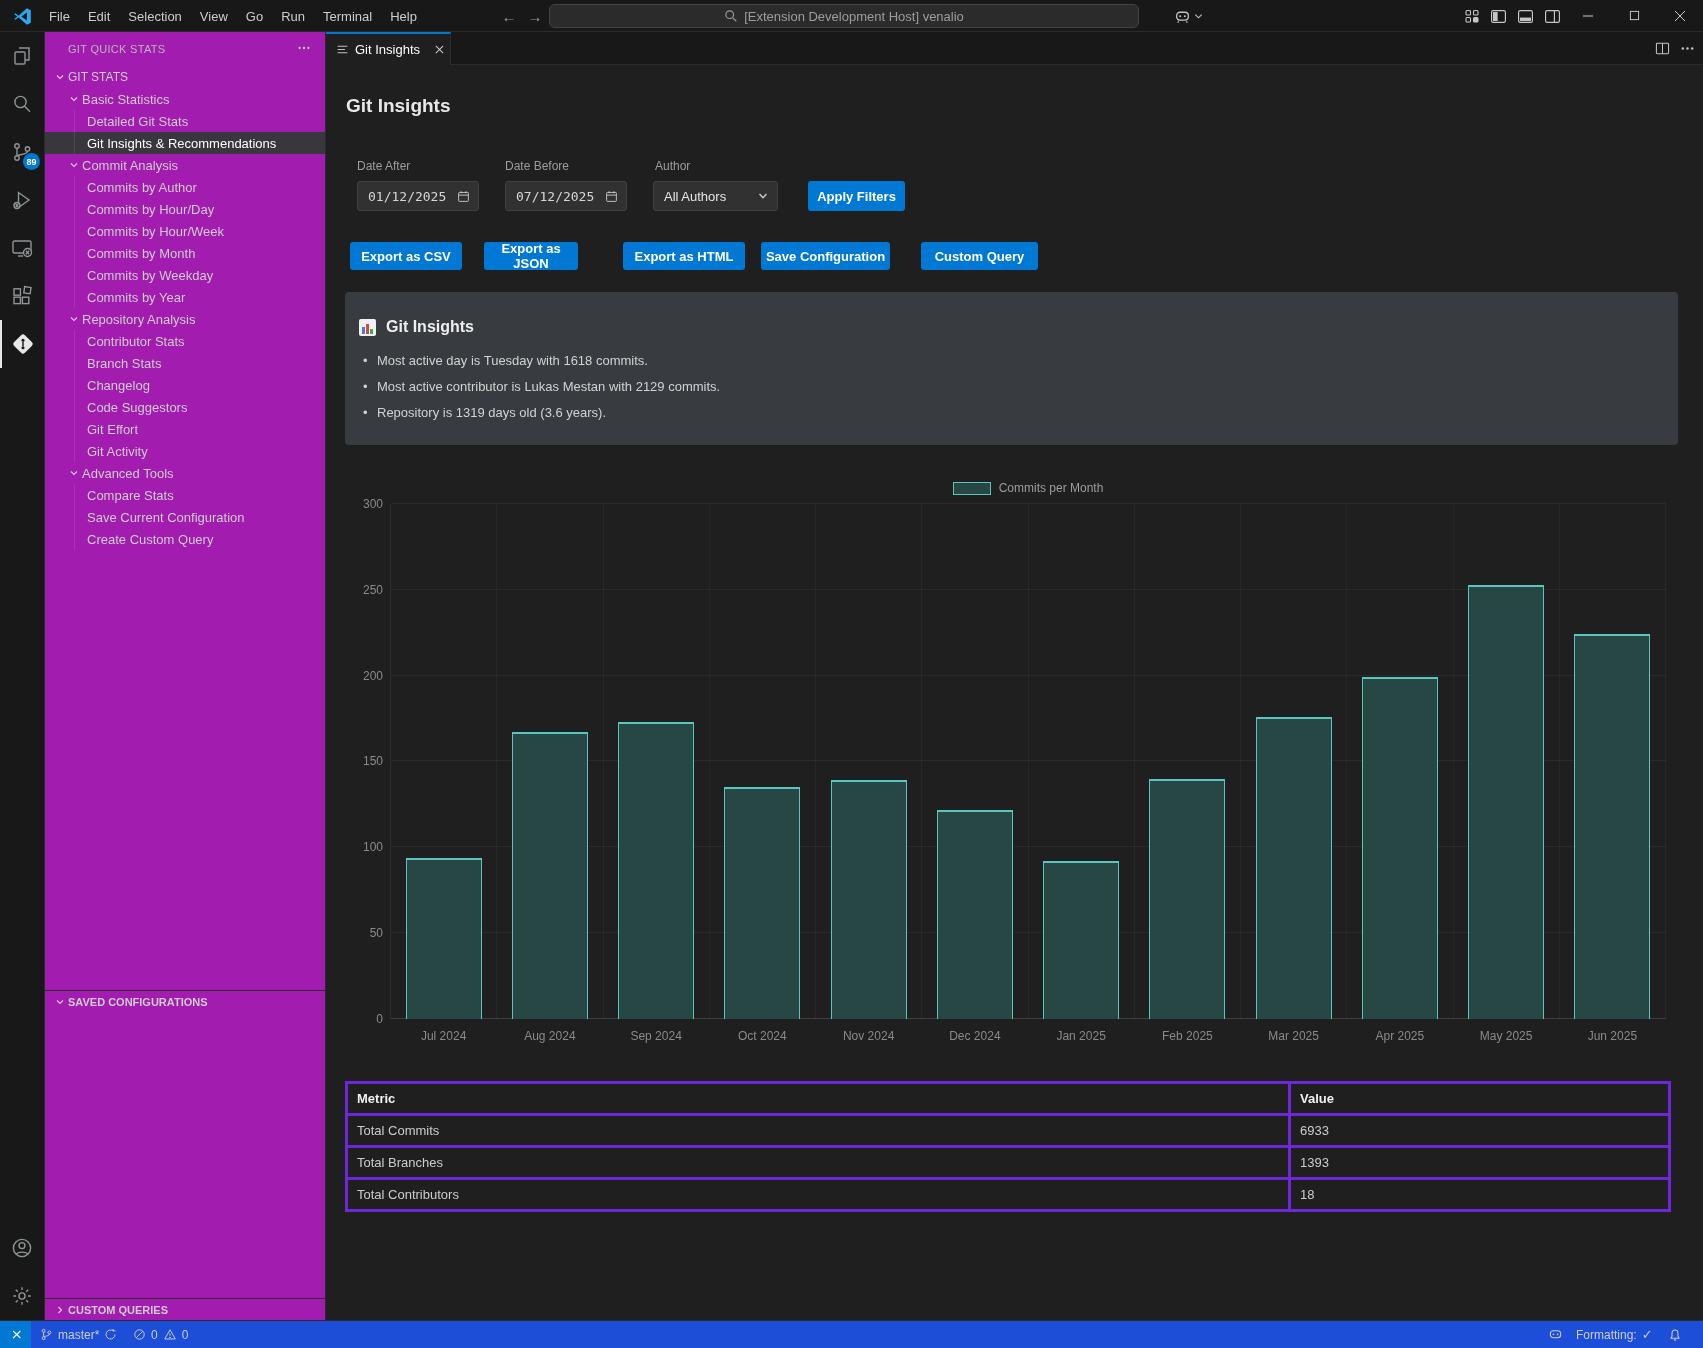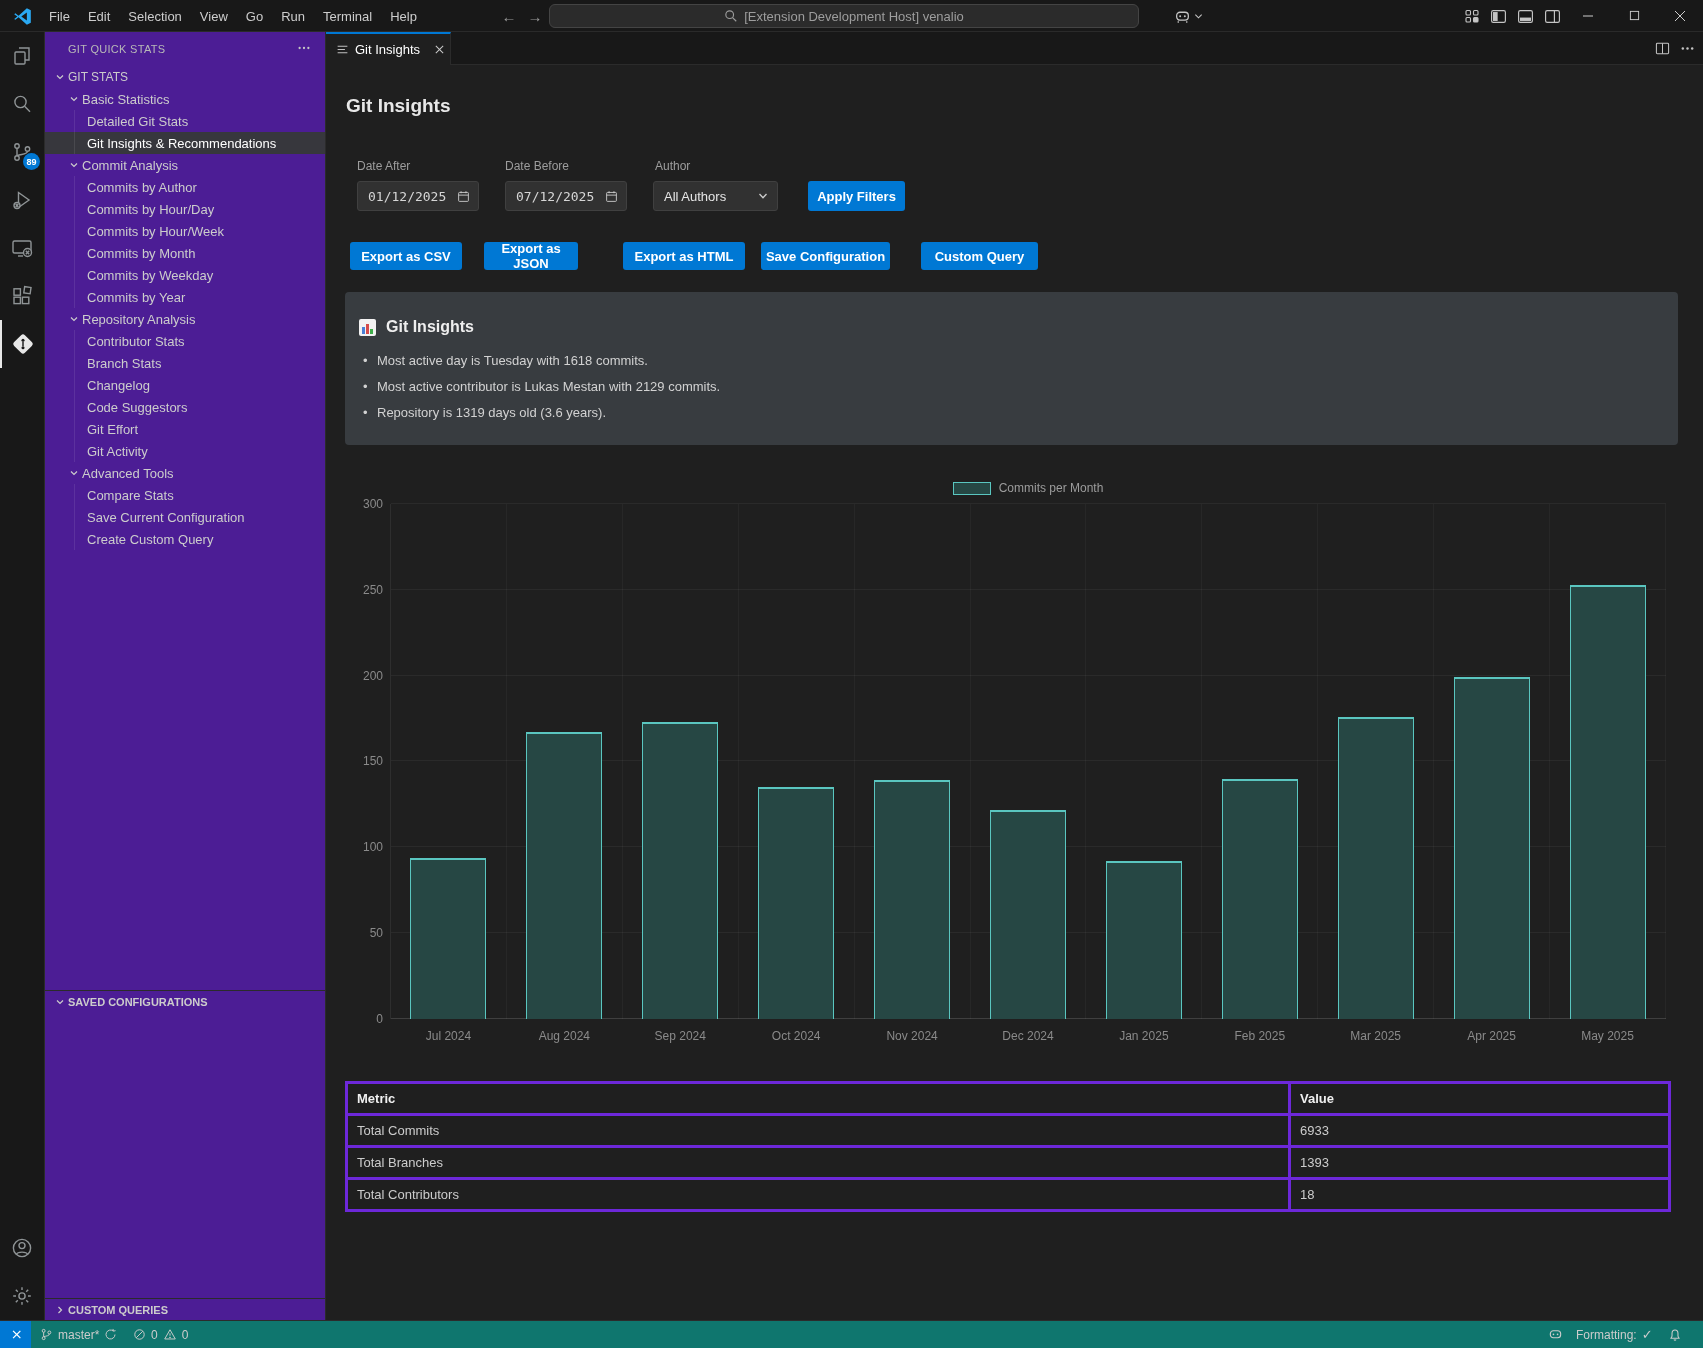--- a/index.html
+++ b/index.html
@@ -18,21 +18,21 @@
   .win-btn { position:absolute; top:0; width:46px; height:31px; display:flex; align-items:center; justify-content:center; color:#cccccc; }
 
   
   .activitybar { position:absolute; left:0; top:32px; width:45px; height:1288px; background:#181818; border-right:1px solid #2b2b2b; }
   .act-item { position:relative; width:44px; height:48px; display:flex; align-items:center; justify-content:center; color:#9p; color:#8f9496; }
   .act-item.active { color:#e7e7e7; border-left:2px solid #e7e7e7; }
   .act-badge { position:absolute; right:4px; bottom:6px; min-width:17px; height:17px; border-radius:9px; background:#0078d4; color:#ffffff; font-size:9px; font-weight:bold; display:flex; align-items:center; justify-content:center; padding:0 2px; }
   .act-bottom { position:absolute; left:0; bottom:0; }
 
   
-  .sidebar { position:absolute; left:45px; top:32px; width:281px; height:1288px; background:#4c1d95; border-right:1px solid #2b2b2b; font-size:13px; }
+  .sidebar { position:absolute; left:45px; top:32px; width:281px; height:1288px; background:#a21caf; border-right:1px solid #2b2b2b; font-size:13px; }
   .sb-header { position:absolute; left:0; top:0; width:100%; height:34px; display:flex; align-items:center; }
   .sb-title { padding-left:23px; font-size:11px; color:#b8b8b8; letter-spacing:0.3px; }
   .sb-more { position:absolute; right:14px; top:9px; color:#c5c5c5; }
   .tree { position:absolute; left:0; top:34px; width:100%; }
   .tree-row { position:relative; height:22px; display:flex; align-items:center; color:#cccccc; cursor:default; }
   .tree-row.selected { background:#37373d; color:#ffffff; }
   .tree-row .chev { display:flex; align-items:center; justify-content:center; width:16px; color:#cccccc; }
   .tree-row.root { font-weight:normal; font-size:12px; }
   .tree-row.root .chev { margin-left:7px; }
   .tree-row.lvl1 .chev { margin-left:21px; }
@@ -85,21 +85,21 @@
   .bar { position:absolute; left:50%; transform:translateX(-50%); bottom:0; width:76px; }
   .xlabel { position:absolute; left:0; width:100%; top:515px; padding-top:10px; text-align:center; font-size:12px; color:#8a8a8a; }
 
   
   .metrics { position:absolute; left:19px; top:1016px; width:1326px; border-collapse:collapse; font-size:13px; }
   .metrics th, .metrics td { border:3px solid #6d28d9; text-align:left; padding:0 9px; height:32px; font-weight:normal; color:#cccccc; }
   .metrics th { font-weight:bold; color:#f0f0f0; }
   .metrics .col-metric { width:943px; }
 
   
-  .statusbar { position:absolute; left:0; top:1320px; width:1703px; height:28px; background:#0f766e; border-top:1px solid #2b2b2b; font-size:12px; color:#cccccc; }
+  .statusbar { position:absolute; left:0; top:1320px; width:1703px; height:28px; background:#1d4ed8; border-top:1px solid #2b2b2b; font-size:12px; color:#cccccc; }
   .sb-remote { position:absolute; left:0; top:0; width:31px; height:27px; background:#0078d4; color:#ffffff; display:flex; align-items:center; justify-content:center; }
   .sb-item { position:absolute; top:0; height:27px; display:flex; align-items:center; gap:5px; }
   .check { font-size:13px; }
   svg { display:block; }
 </style>
 </head>
 <body>
 
 <div class="app">
 
@@ -548,20 +548,24 @@
               <div class="bar" style="height: 302px; background: rgb(38, 71, 68); border-top: 2px solid rgb(90, 198, 192); border-right: 1px solid rgb(90, 198, 192); border-bottom: none; border-left: 1px solid rgb(90, 198, 192); border-image: initial;"></div>
               <div class="xlabel">Mar 2025</div>
             </div>
             <div class="slot">
               <div class="bar" style="height: 342px; background: rgb(38, 71, 68); border-top: 2px solid rgb(90, 198, 192); border-right: 1px solid rgb(90, 198, 192); border-bottom: none; border-left: 1px solid rgb(90, 198, 192); border-image: initial;"></div>
               <div class="xlabel">Apr 2025</div>
             </div>
             <div class="slot">
               <div class="bar" style="height: 434px; background: rgb(38, 71, 68); border-top: 2px solid rgb(90, 198, 192); border-right: 1px solid rgb(90, 198, 192); border-bottom: none; border-left: 1px solid rgb(90, 198, 192); border-image: initial;"></div>
               <div class="xlabel">May 2025</div>
+            </div>
+            <div class="slot">
+              <div class="bar" style="height: 385px; background: rgb(38, 71, 68); border-top: 2px solid rgb(90, 198, 192); border-right: 1px solid rgb(90, 198, 192); border-bottom: none; border-left: 1px solid rgb(90, 198, 192); border-image: initial;"></div>
+              <div class="xlabel">Jun 2025</div>
             </div>
           </div>
         </div>
     </div>
 
     <table class="metrics">
       <thead>
           <tr id="metrics-head">
             <th class="col-metric">Metric</th>
             <th class="col-value">Value</th>

